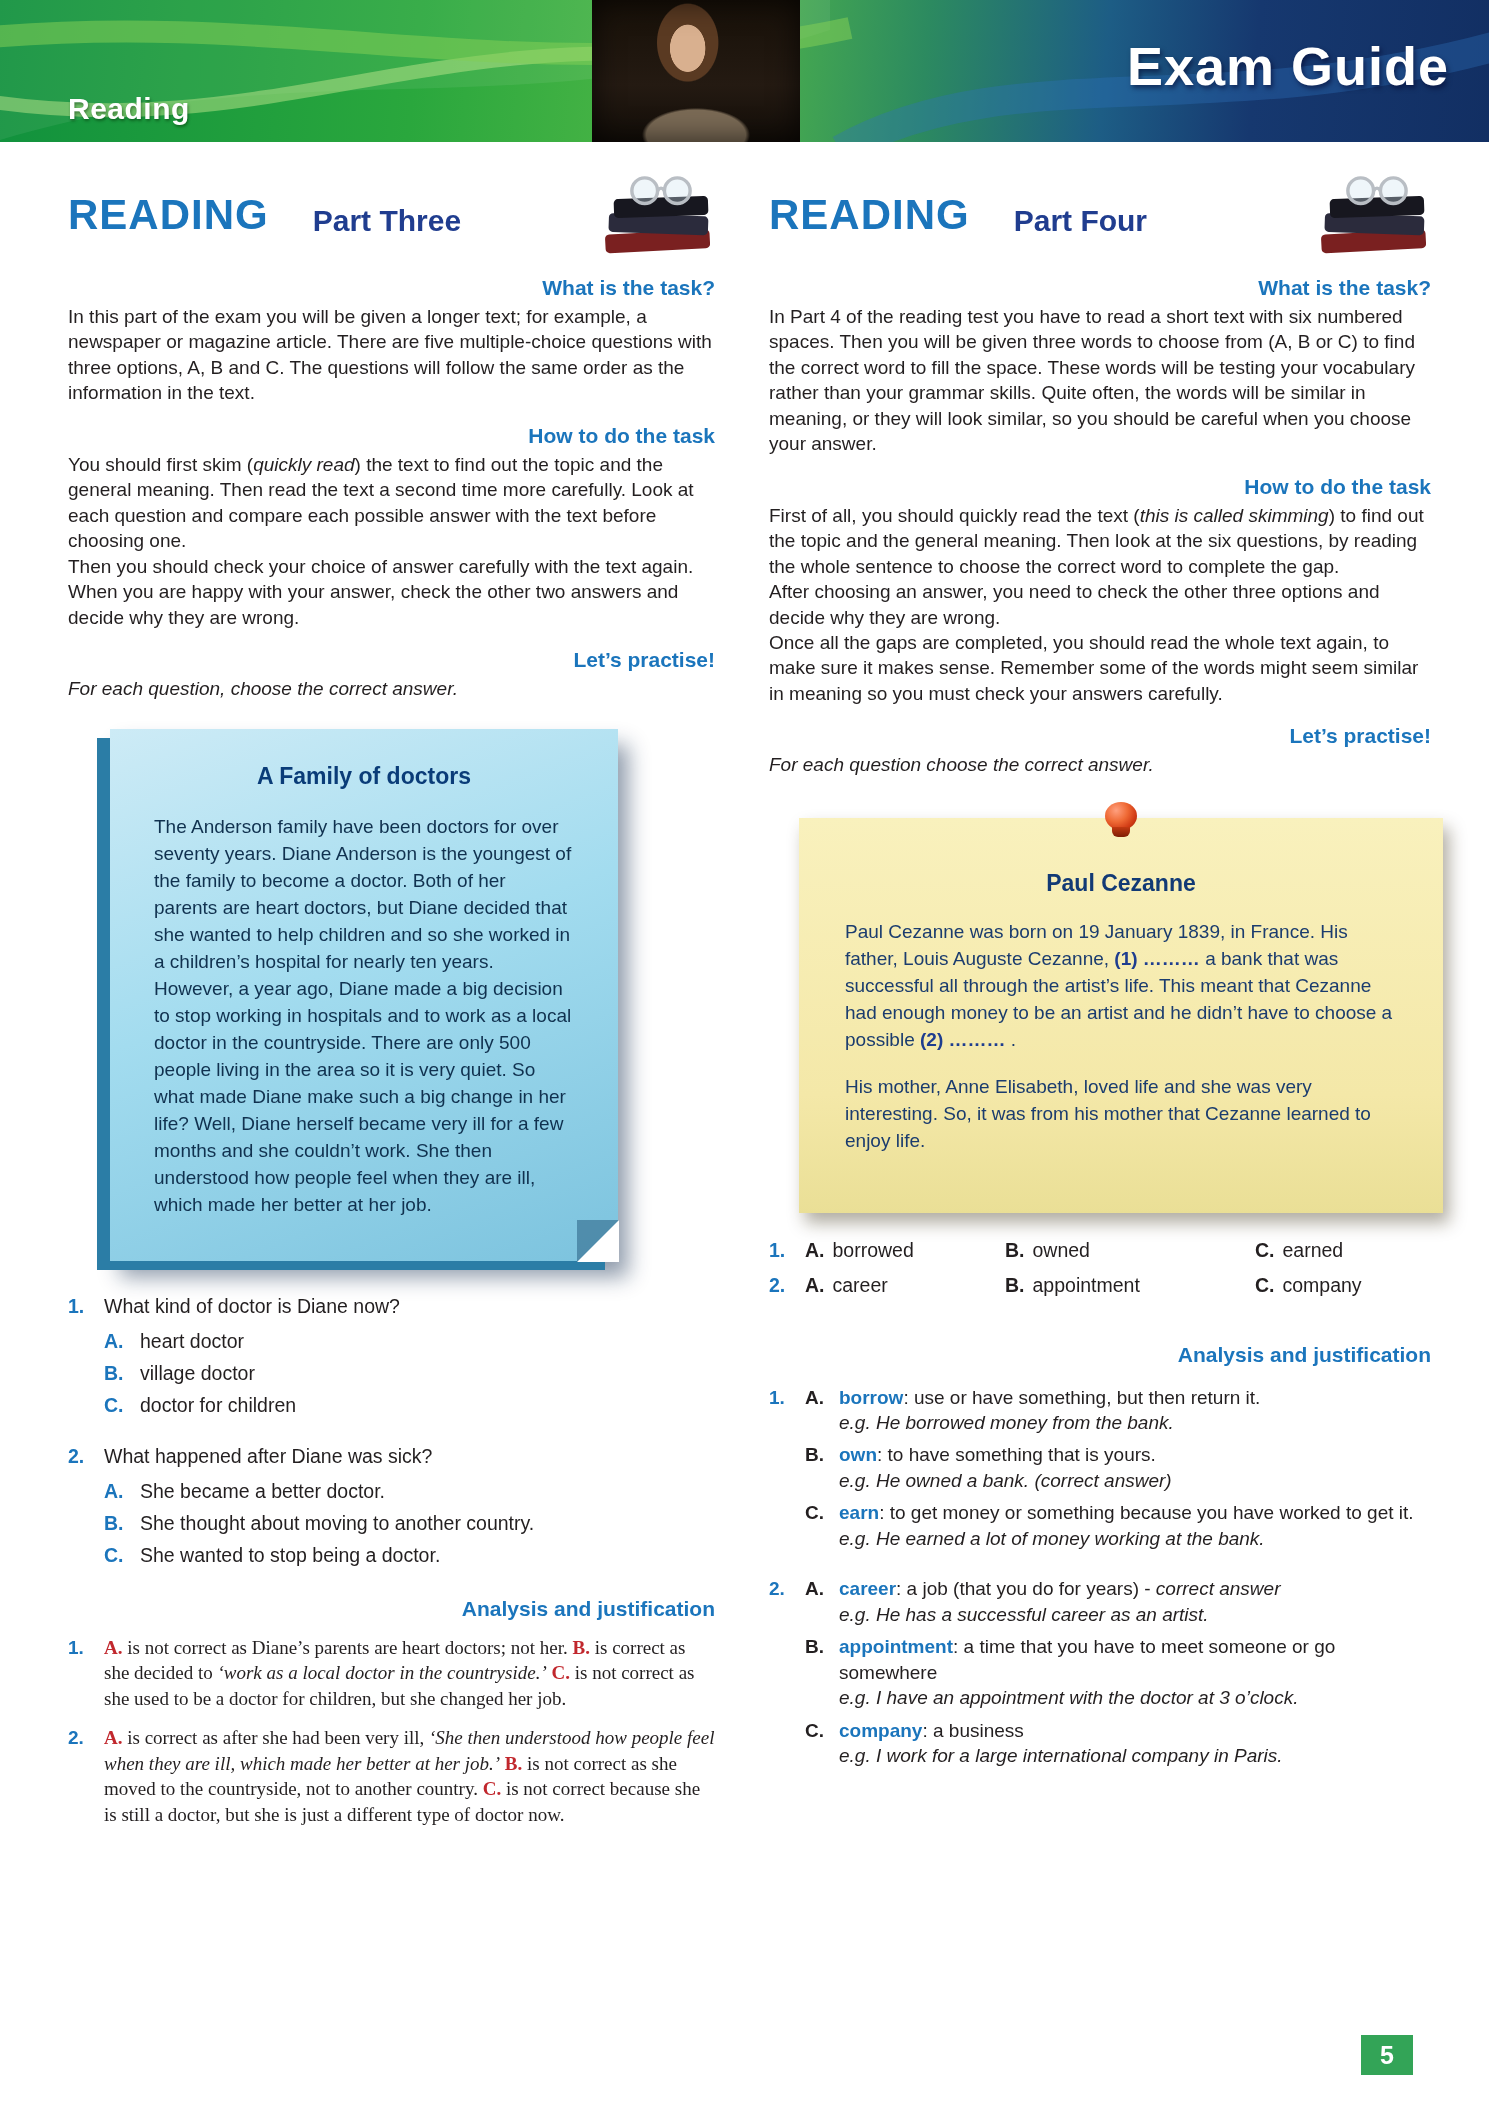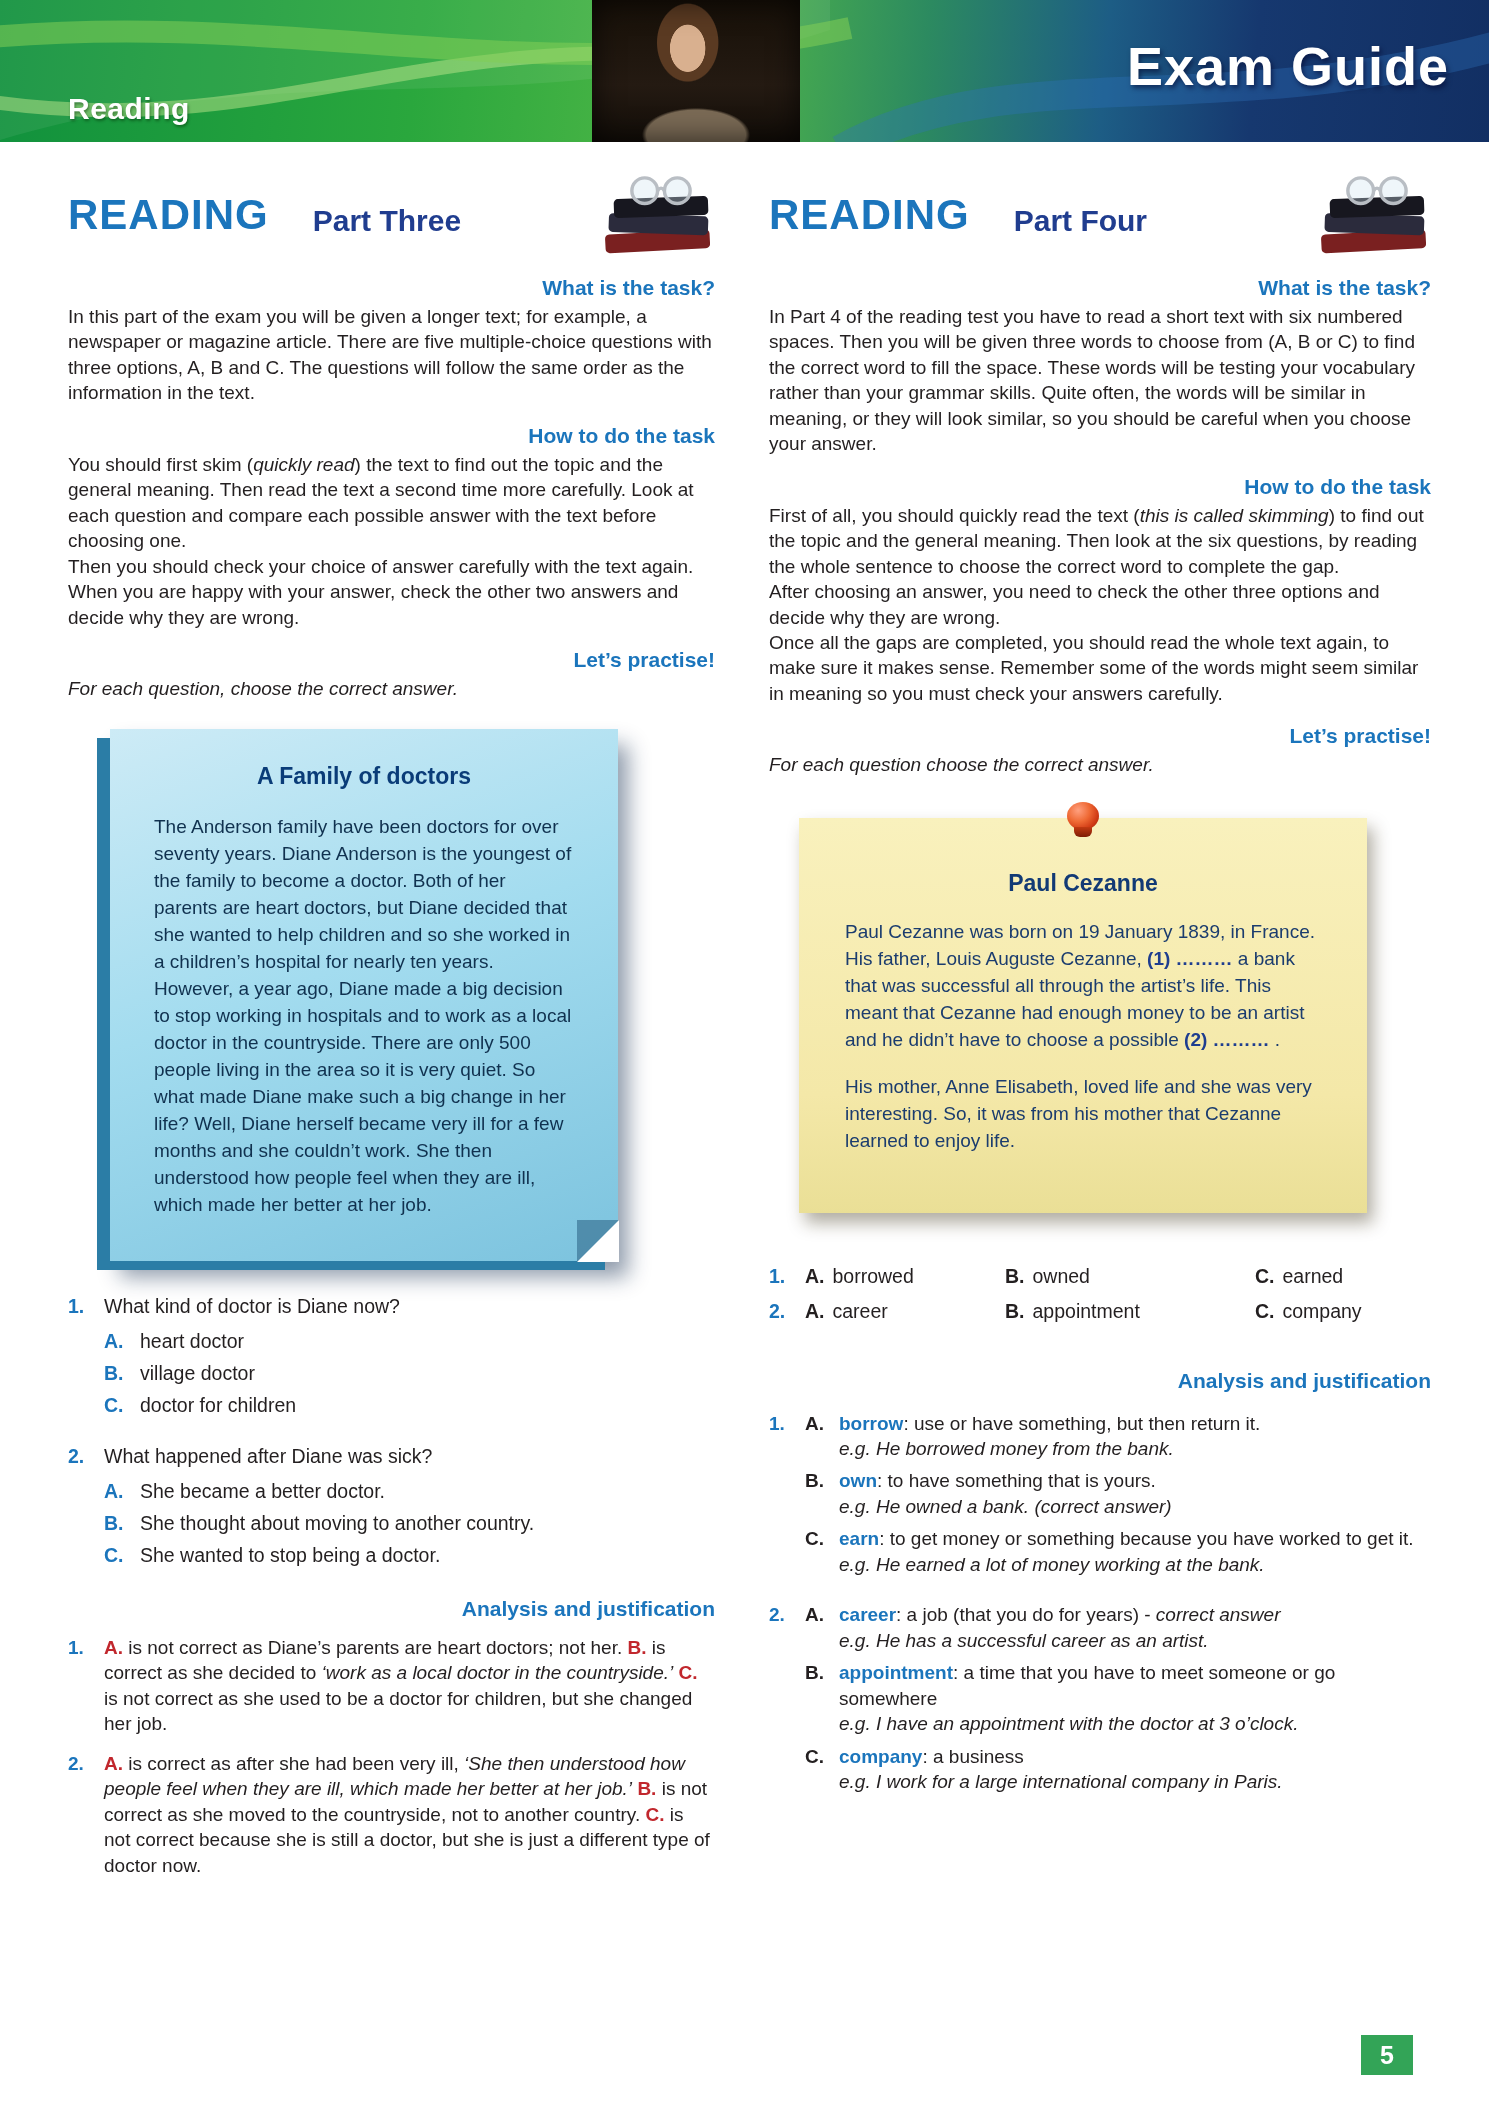--- a/index.html
+++ b/index.html
@@ -67,21 +67,21 @@
   .blue-note::after {
     content:""; position:absolute; right:-1px; bottom:-1px;
     width:0; height:0;
     border-bottom:42px solid #ffffff; border-left:42px solid rgba(40,95,130,.55);
   }
   .note-title { text-align:center; font-size:23px; font-weight:bold; color:#0a3c78; margin-bottom:24px; }
   .note-body { font-size:19px; line-height:1.42; color:#10314f; }
 
   
   .yellow-note {
-    position:relative; width:568px; margin:40px 0 52px 30px;
+    position:relative; width:644px; margin:40px 0 26px 30px;
     padding:52px 46px 38px;
     background:linear-gradient(180deg,#f9f1bd 0%, #f4e8a8 70%, #eadf96 100%);
     box-shadow:6px 10px 16px rgba(50,40,10,.38);
     color:#1b3c6e;
   }
   .pushpin { position:absolute; top:-16px; left:50%; transform:translateX(-50%); width:36px; height:44px; }
   .pin-head {
     width:32px; height:28px; border-radius:50%;
     background:radial-gradient(circle at 35% 30%, #ffa07f 0%, #ef6a35 40%, #d03a14 70%, #8e1f06 100%);
     margin:0 auto;
@@ -97,21 +97,21 @@
   
   .question { margin-top:28px; font-size:19.5px; }
   .q-row { display:flex; gap:12px; }
   .q-num { color:#1b75bc; font-weight:bold; min-width:24px; }
   .options { margin:12px 0 0 36px; }
   .option { display:flex; gap:12px; margin-bottom:9px; }
   .opt-letter { color:#1b75bc; font-weight:bold; min-width:24px; }
 
   
   .analysis-item { display:flex; gap:12px; margin-top:14px; font-size:19px; line-height:1.34; }
-  .a-text { flex:1; }
+  .a-text { flex:1;font-family:Liberation Serif, serif; }
 
   
   .answer-row { display:grid; grid-template-columns:36px 200px 250px auto; font-size:19.5px; margin-top:12px; align-items:baseline; }
   .ans-letter { font-weight:bold; color:#231f20; margin-right:8px; }
 
   .r-item { display:flex; gap:12px; margin-top:18px; font-size:19px; line-height:1.34; }
   .r-subs { flex:1; }
   .r-sub { display:flex; gap:10px; margin-bottom:7px; }
   .r-letter { font-weight:bold; min-width:24px; }
   .r-text { flex:1; white-space:pre-line; }

